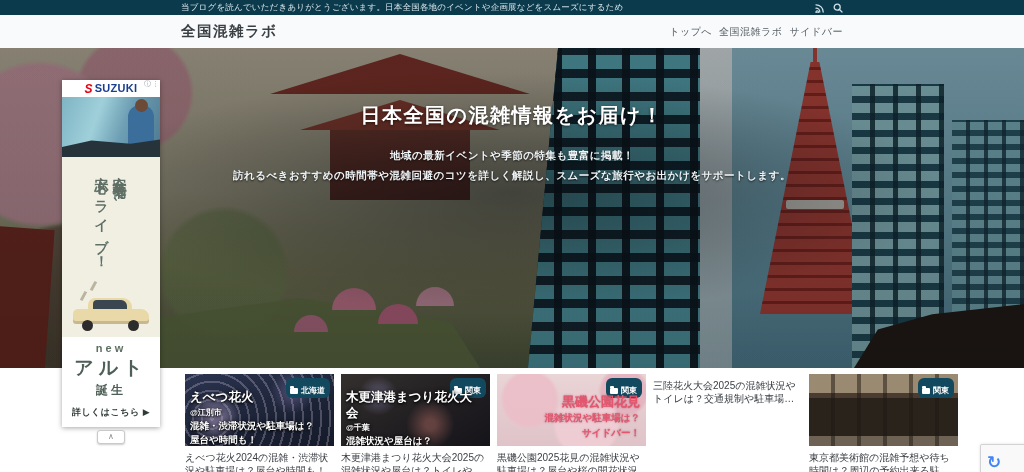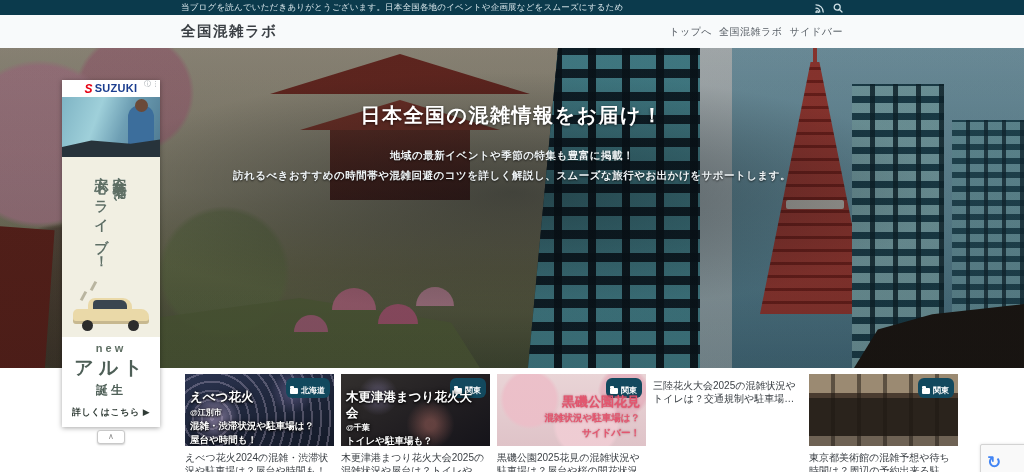--- a/index.html
+++ b/index.html
@@ -281,21 +281,21 @@
 
   <div class="card">
     <div class="card-img t-fire2">
       <div class="badge">
         <span class="folder"></span>
         <span>関東</span>
       </div>
       <div class="ov">
         <div class="ov-h">木更津港まつり花火大会</div>
         <div class="ov-loc">@千葉</div>
-        <div class="ov-sub">トイレや駐車場も？</div>
+        <div class="ov-sub">混雑状況や屋台は？</div>
 
       </div>
     </div>
     <div class="card-title">木更津港まつり花火大会2025の混雑状況や屋台は？トイレや駐車場も！</div>
   </div>
 
   <div class="card pink">
     <div class="card-img t-sakura">
       <div class="badge">
         <span class="folder"></span>

